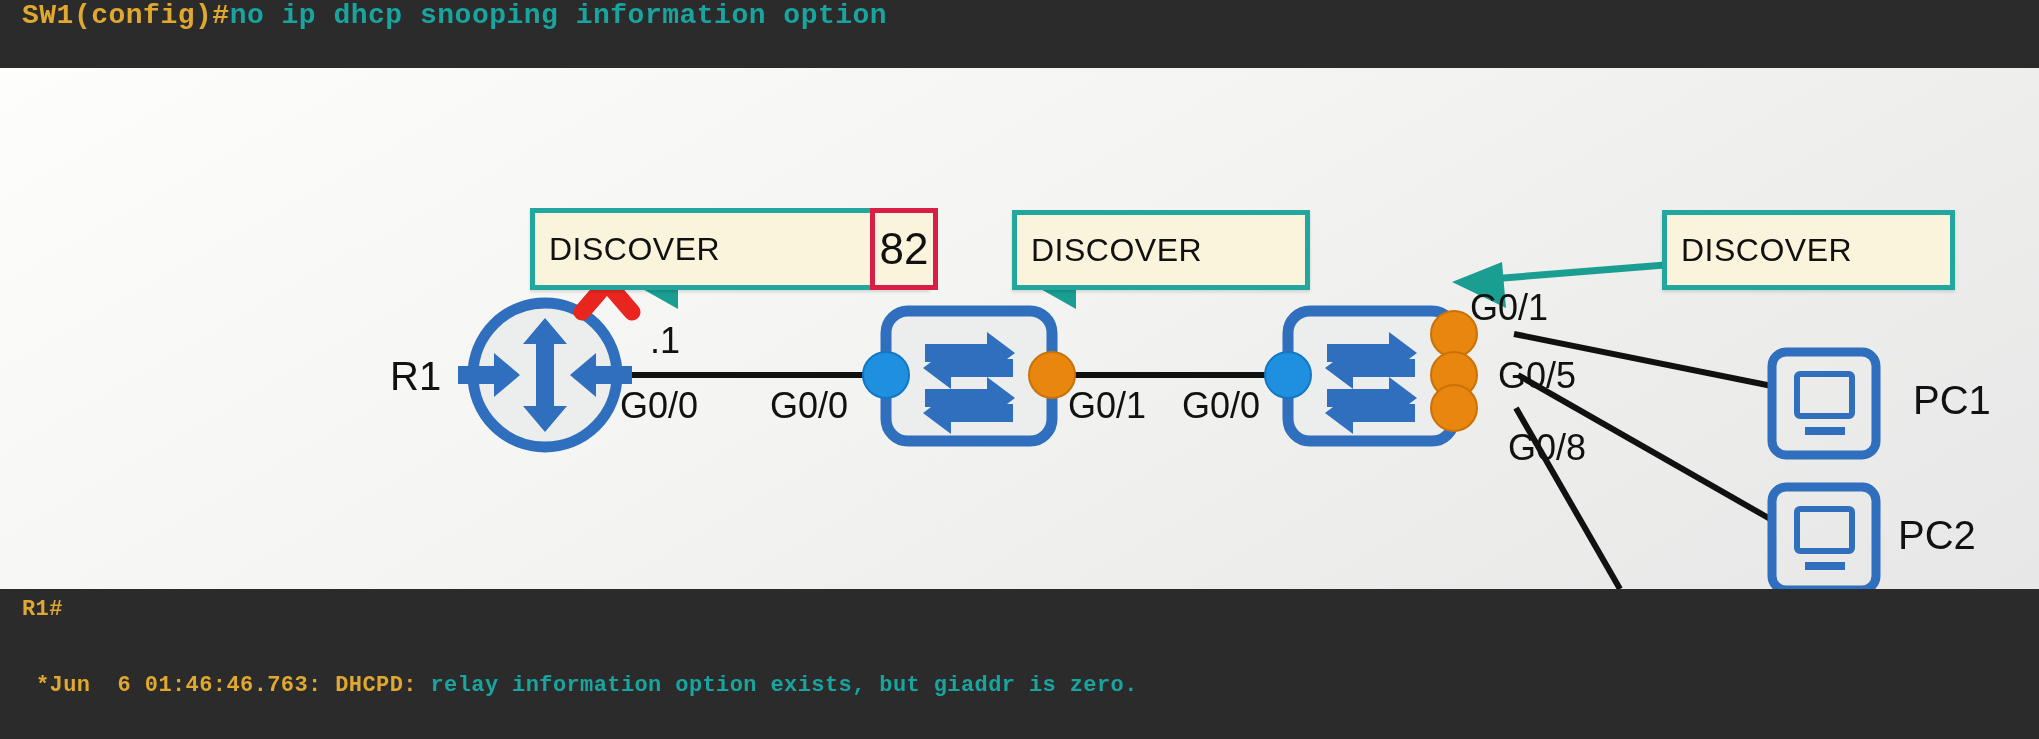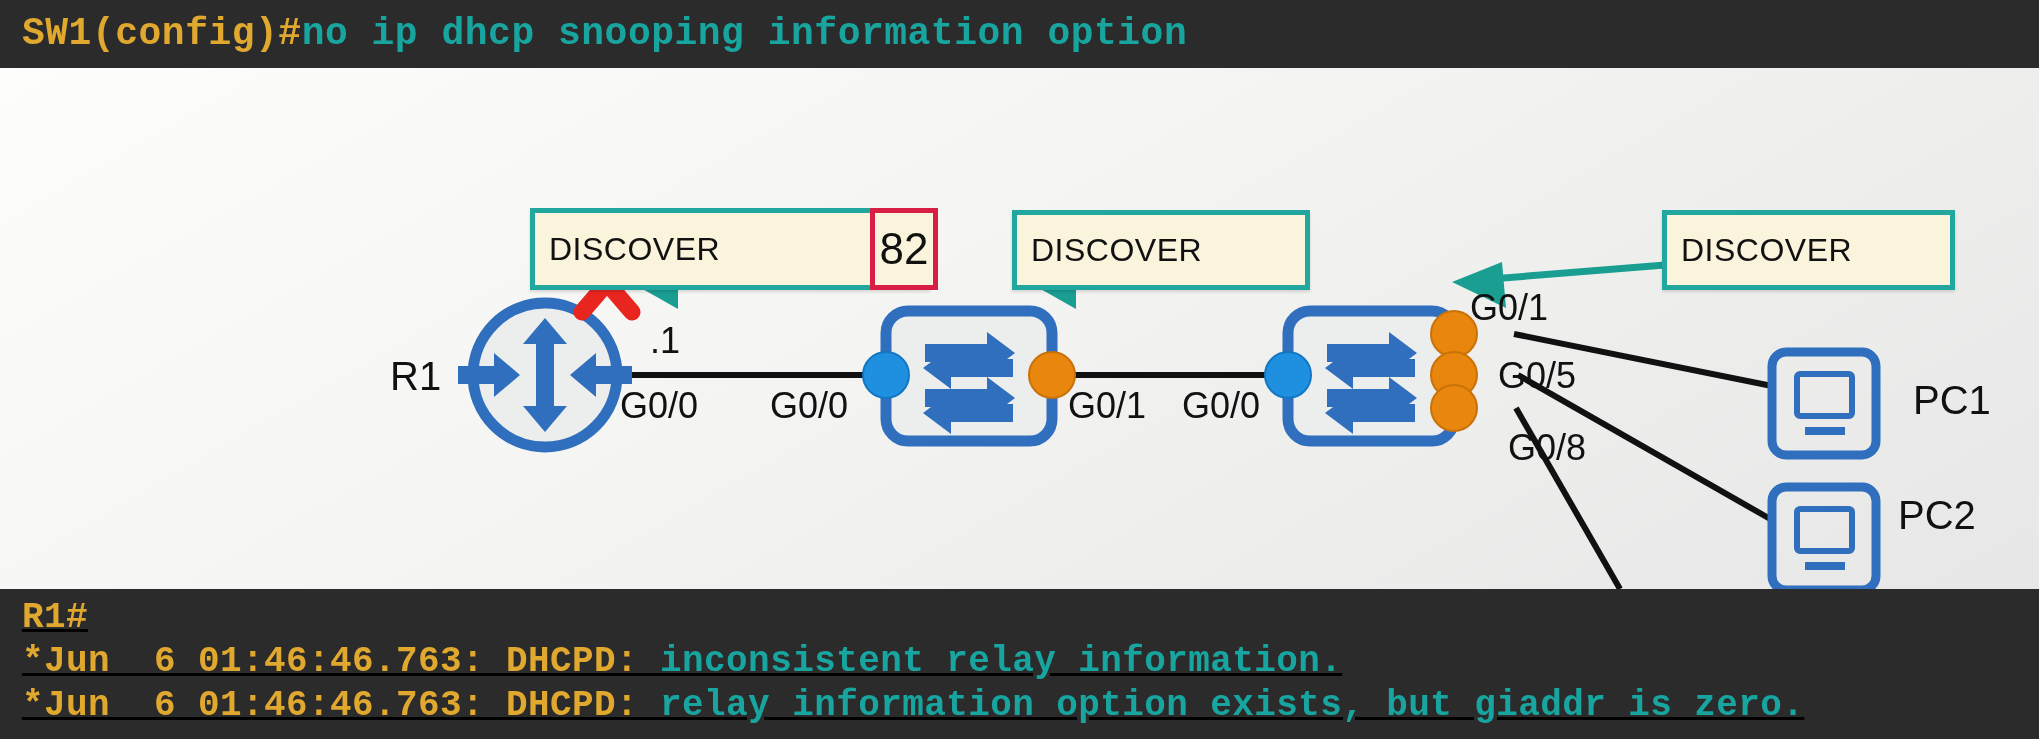--- a/index.html
+++ b/index.html
@@ -14,31 +14,31 @@
   
   .term-bar{
     position:absolute;left:0;width:2039px;
     background:#2b2b2b;
     font-family:"Liberation Mono","DejaVu Sans Mono",monospace;
     white-space:pre;
     overflow:hidden;
   }
   .term-top{top:0;height:68px;}
   .term-top .line{
-    position:absolute;left:22px;top:12px;
-    font-size:38px;letter-spacing:0.5px;font-weight:bold;
+    position:absolute;left:22px;top:0;
+    font-size:28px;letter-spacing:0.5px;font-weight:bold;
   }
   .term-bottom{top:589px;height:150px;}
   .term-bottom .line{
     position:absolute;left:22px;
-    font-size:36px;letter-spacing:0.4px;font-weight:bold;text-decoration:underline;
+    font-size:22px;letter-spacing:0.4px;font-weight:bold;
   }
   .term-bottom .l0{top:8px;}
   .term-bottom .l1{top:52px;}
-  .term-bottom .l2{top:96px;}
+  .term-bottom .l2{top:84px;margin-left:14px;}
   .amber{color:#e0a82e;}
   .cyan{color:#18a5a0;}
 
   
   .canvas{
     position:absolute;left:0;top:68px;width:2039px;height:521px;
     background:linear-gradient(150deg,#fdfdfb 0%, #f4f4f2 45%, #e6e7e6 100%);
   }
   .canvas svg{position:absolute;left:0;top:0;}
 
@@ -200,23 +200,22 @@
     <div class="lbl-sm" style="left:1182px;top:320px;">G0/0</div>
 
     <div class="lbl-sm" style="left:1470px;top:222px;">G0/1</div>
 
     <div class="lbl-sm" style="left:1498px;top:290px;">G0/5</div>
 
     <div class="lbl-sm" style="left:1508px;top:362px;">G0/8</div>
 
     <div class="lbl" style="left:1913px;top:312px;">PC1</div>
 
-    <div class="lbl" style="left:1898px;top:427px;">PC2</div>
+    <div class="lbl" style="left:1898px;top:447px;">PC2</div>
 
   </div>
 
   <div class="term-bar term-bottom">
     <div class="line l0"><span class="amber">R1#</span></div>
-    <div class="line l1"><span class="amber">*Jun  6 01:46:46.763: DHCPD: </span><span class="cyan">inconsistent relay information.</span></div>
     <div class="line l2"><span class="amber">*Jun  6 01:46:46.763: DHCPD: </span><span class="cyan">relay information option exists, but giaddr is zero.</span></div>
   </div>
 
 </div>
 
 </body></html>

